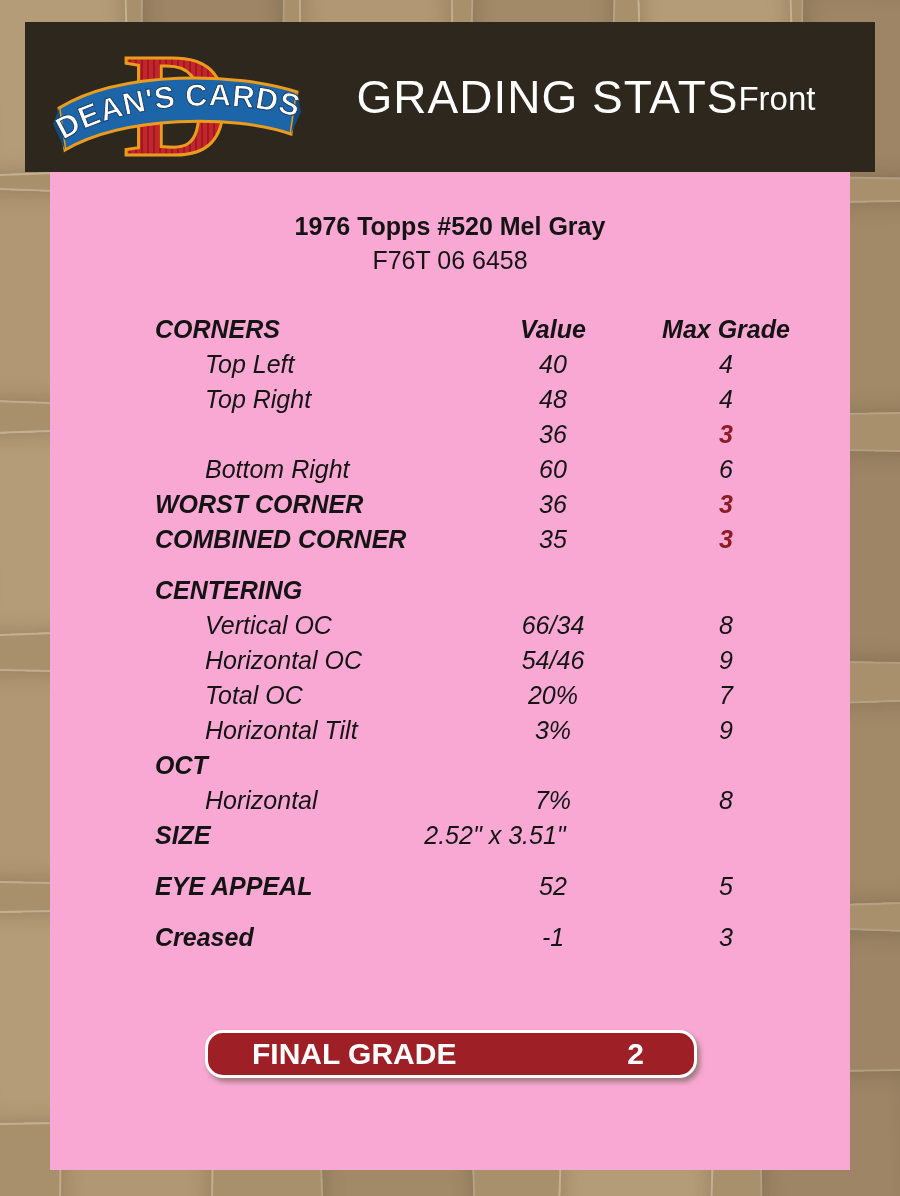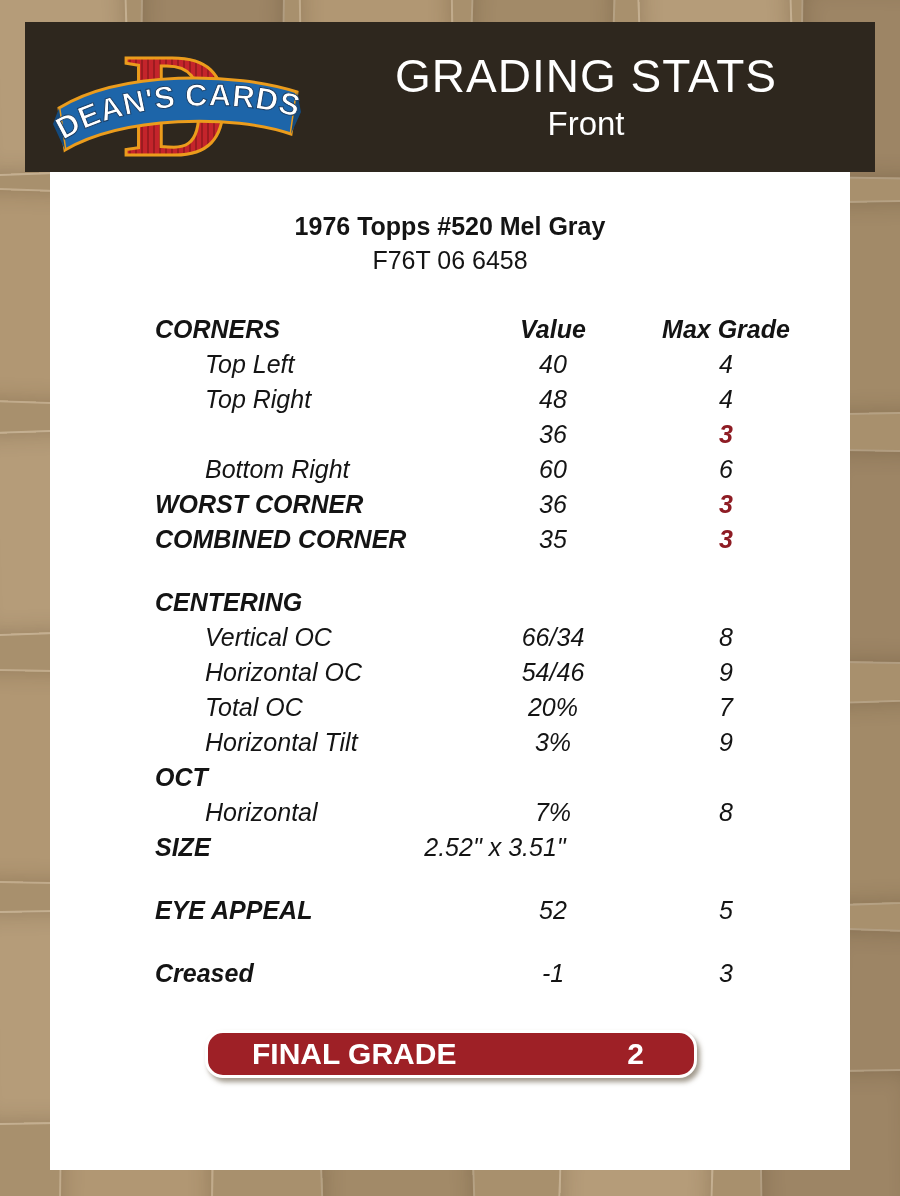--- a/index.html
+++ b/index.html
@@ -17,34 +17,34 @@
   }
   .header{
     position:absolute;left:25px;top:22px;width:850px;height:150px;
     background:#2e271e;z-index:2;
   }
   .logo{
     position:absolute;left:26px;top:6px;width:252px;height:142px;
   }
   .title-block{
     position:absolute;left:280px;top:0;right:8px;height:100%;
-    display:flex;flex-direction:column;justify-content:center;align-items:center;
+    display:flex;flex-direction:row;justify-content:center;align-items:center;
     color:#ffffff;
   }
   .main-title{font-size:46px;letter-spacing:1px;line-height:1.1;}
   .sub-title{font-size:33px;margin-top:4px;}
   .content{
     position:absolute;left:50px;top:172px;width:800px;height:998px;
-    background:#ffffff;z-index:2;color:#141414;
+    background:#f9a8d4;z-index:2;color:#141414;
   }
   .card-title{margin-top:40px;text-align:center;font-size:25px;font-weight:bold;}
   .card-code{margin-top:5px;text-align:center;font-size:25px;}
   .stats-table{position:absolute;left:0;top:140px;width:100%;font-style:italic;}
   .row{position:relative;height:35px;}
-  .row.gap{margin-top:28px;}
+  .row.gap{margin-top:16px;}
   .cell{position:absolute;top:0;height:35px;line-height:35px;font-size:25px;white-space:nowrap;}
   .cell.label{left:105px;}
   .cell.label.indent{left:155px;}
   .cell.bold{font-weight:bold;}
   .cell.value{left:423px;width:160px;text-align:center;}
   .cell.value.size{left:345px;width:200px;}
   .cell.max{left:596px;width:160px;text-align:center;}
   .cell.max.red{color:#8e1c24;font-weight:bold;}
   .final-grade{
     position:absolute;left:155px;top:858px;width:492px;height:48px;

